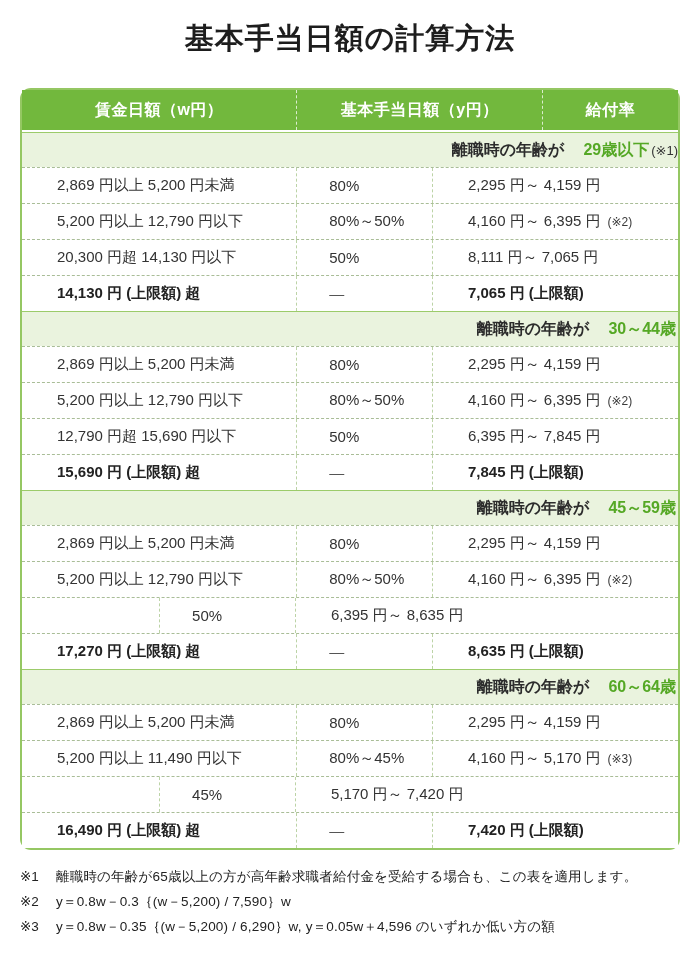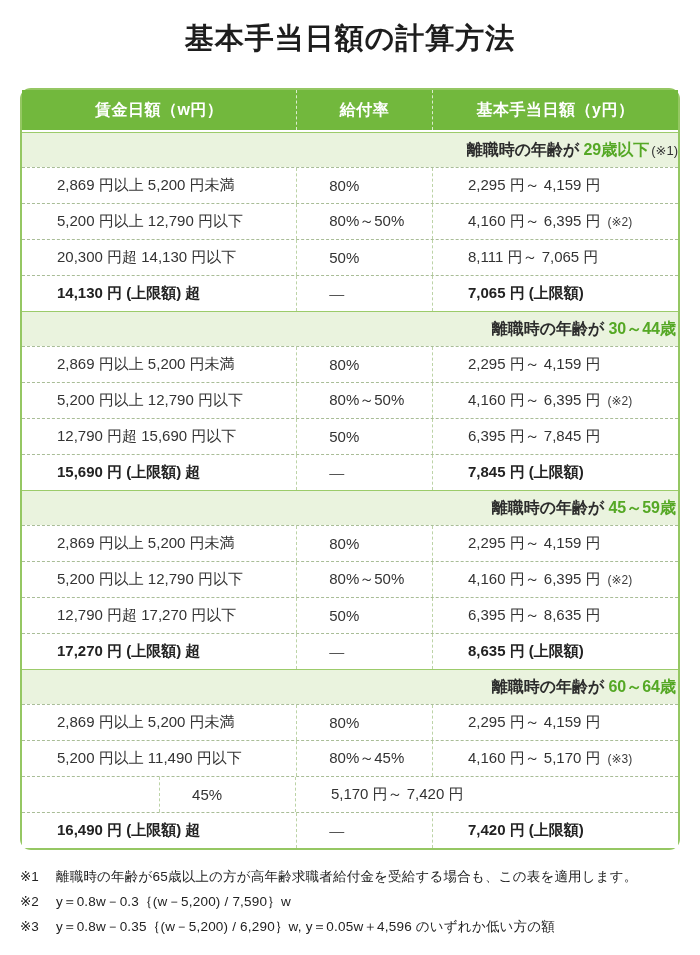--- a/index.html
+++ b/index.html
@@ -53,21 +53,21 @@
     height: 35px;
     background: #eaf3de;
     border-top: 1px solid #9ccb6a;
     padding-left: 15px;
     font-size: 16px;
     font-weight: bold;
     color: #2c2c2c;
     justify-content: flex-end;
   }
   .section:first-of-type .section-header { border-top: none; }
-  .section-header .age { color: #55a825; margin-left: 4px; }
+  .section-header .age { color: #55a825; margin-left: 19px; }
   .section-header .sec-note { font-weight: normal; font-size: 13px; margin-left: 2px; color: #333; }
 
   .row {
     display: flex;
     background: #ffffff;
     border-top: 1px dashed #a9bd97;
     justify-content: center;
   }
   .row .cell {
     height: 35px;
@@ -93,22 +93,22 @@
 <body>
 
 <div class="page">
 
   <h1 class="page-title">基本手当日額の計算方法</h1>
 
   <div class="wage-table">
 
     <div class="thead">
       <div class="hcell col1">賃金日額（w円）</div>
+      <div class="hcell col3">基本手当日額（y円）</div>
       <div class="hcell col2">給付率</div>
-      <div class="hcell col3">基本手当日額（y円）</div>
     </div>
 
     <div class="section">
       <div class="section-header">
         <span>離職時の年齢が</span>
           <span class="age">29歳以下</span>
           <span class="sec-note">(※1)</span>
       </div>
       <div class="row">
         <div class="cell col1">2,869 円以上 5,200 円未満</div>
@@ -200,21 +200,20 @@
       </div>
       <div class="row">
         <div class="cell col1">5,200 円以上 12,790 円以下</div>
         <div class="cell col2">80%～50%</div>
         <div class="cell col3">
             <span>4,160 円～ 6,395 円</span>
             <span class="small-note">(※2)</span>
           </div>
       </div>
       <div class="row">
-        <div class="cell col1">12,790 円超 17,270 円以下</div>
         <div class="cell col2">50%</div>
         <div class="cell col3">
             <span>6,395 円～ 8,635 円</span>
             <span class="small-note"></span>
           </div>
       </div>
       <div class="row bold">
         <div class="cell col1">17,270 円 (上限額) 超</div>
         <div class="cell col2">―</div>
         <div class="cell col3">

